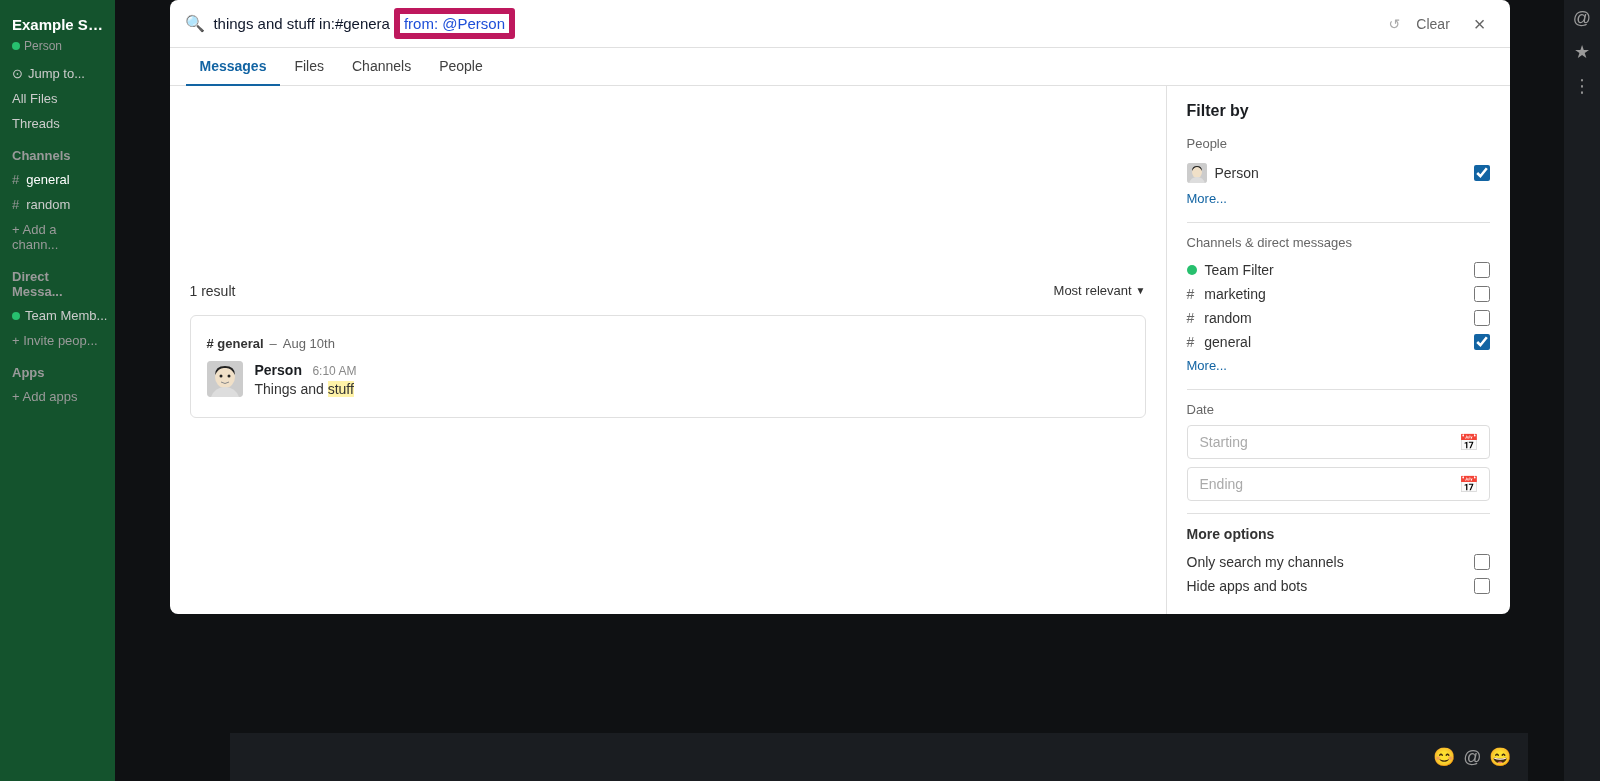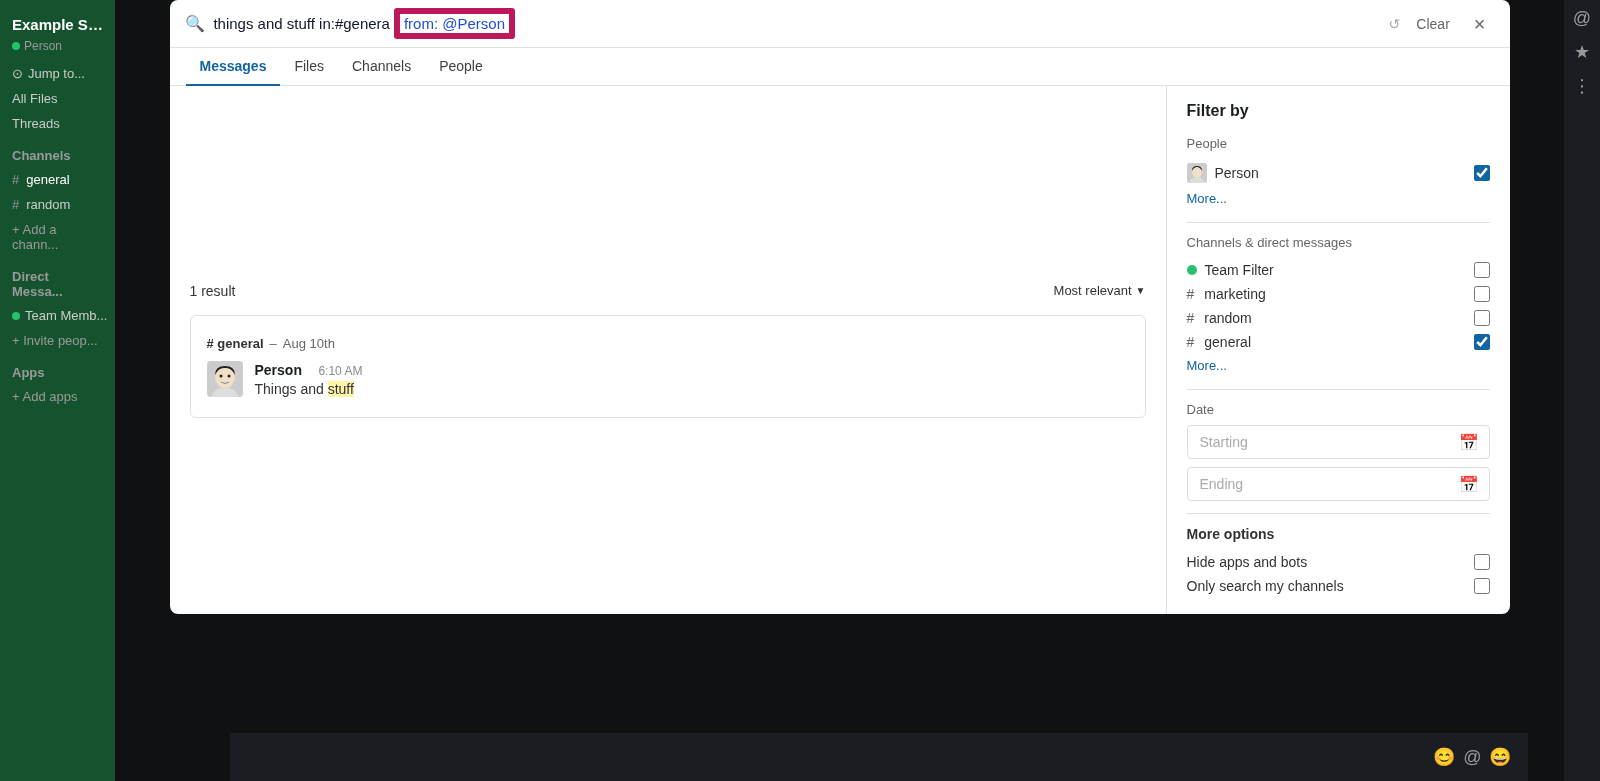--- a/index.html
+++ b/index.html
@@ -254,21 +254,21 @@
     }
     .message-content {}
     .message-author {
       font-weight: 700;
       font-size: 14px;
       color: #1a1d21;
     }
     .message-time {
       font-size: 12px;
       color: #888;
-      margin-left: 12px;
+      margin-left: 6px;
       font-weight: 400;
     }
     .message-text {
       font-size: 14px;
       color: #333;
       margin-top: 2px;
     }
     .message-text .highlight {
       background: #fff3a8;
     }
@@ -608,25 +608,25 @@
           <div class="date-input-wrap">
             <input type="text" class="date-input" placeholder="Ending" style="">
             <span class="date-cal-icon">📅</span>
           </div>
 
           <hr class="filter-divider">
 
           <div class="more-options-title">More options</div>
 
           <div class="more-option-item">
+            <span>Only search my channels</span>
+            <input type="checkbox" class="filter-checkbox" style="">
+          </div>
+          <div class="more-option-item">
             <span>Hide apps and bots</span>
-            <input type="checkbox" class="filter-checkbox" style="">
-          </div>
-          <div class="more-option-item">
-            <span>Only search my channels</span>
             <input type="checkbox" class="filter-checkbox" style="">
           </div>
 
         </div>
       </div>
     </div>
   </div>
 
   <div class="bottom-bar">
     <span class="bottom-icon">😊</span>

